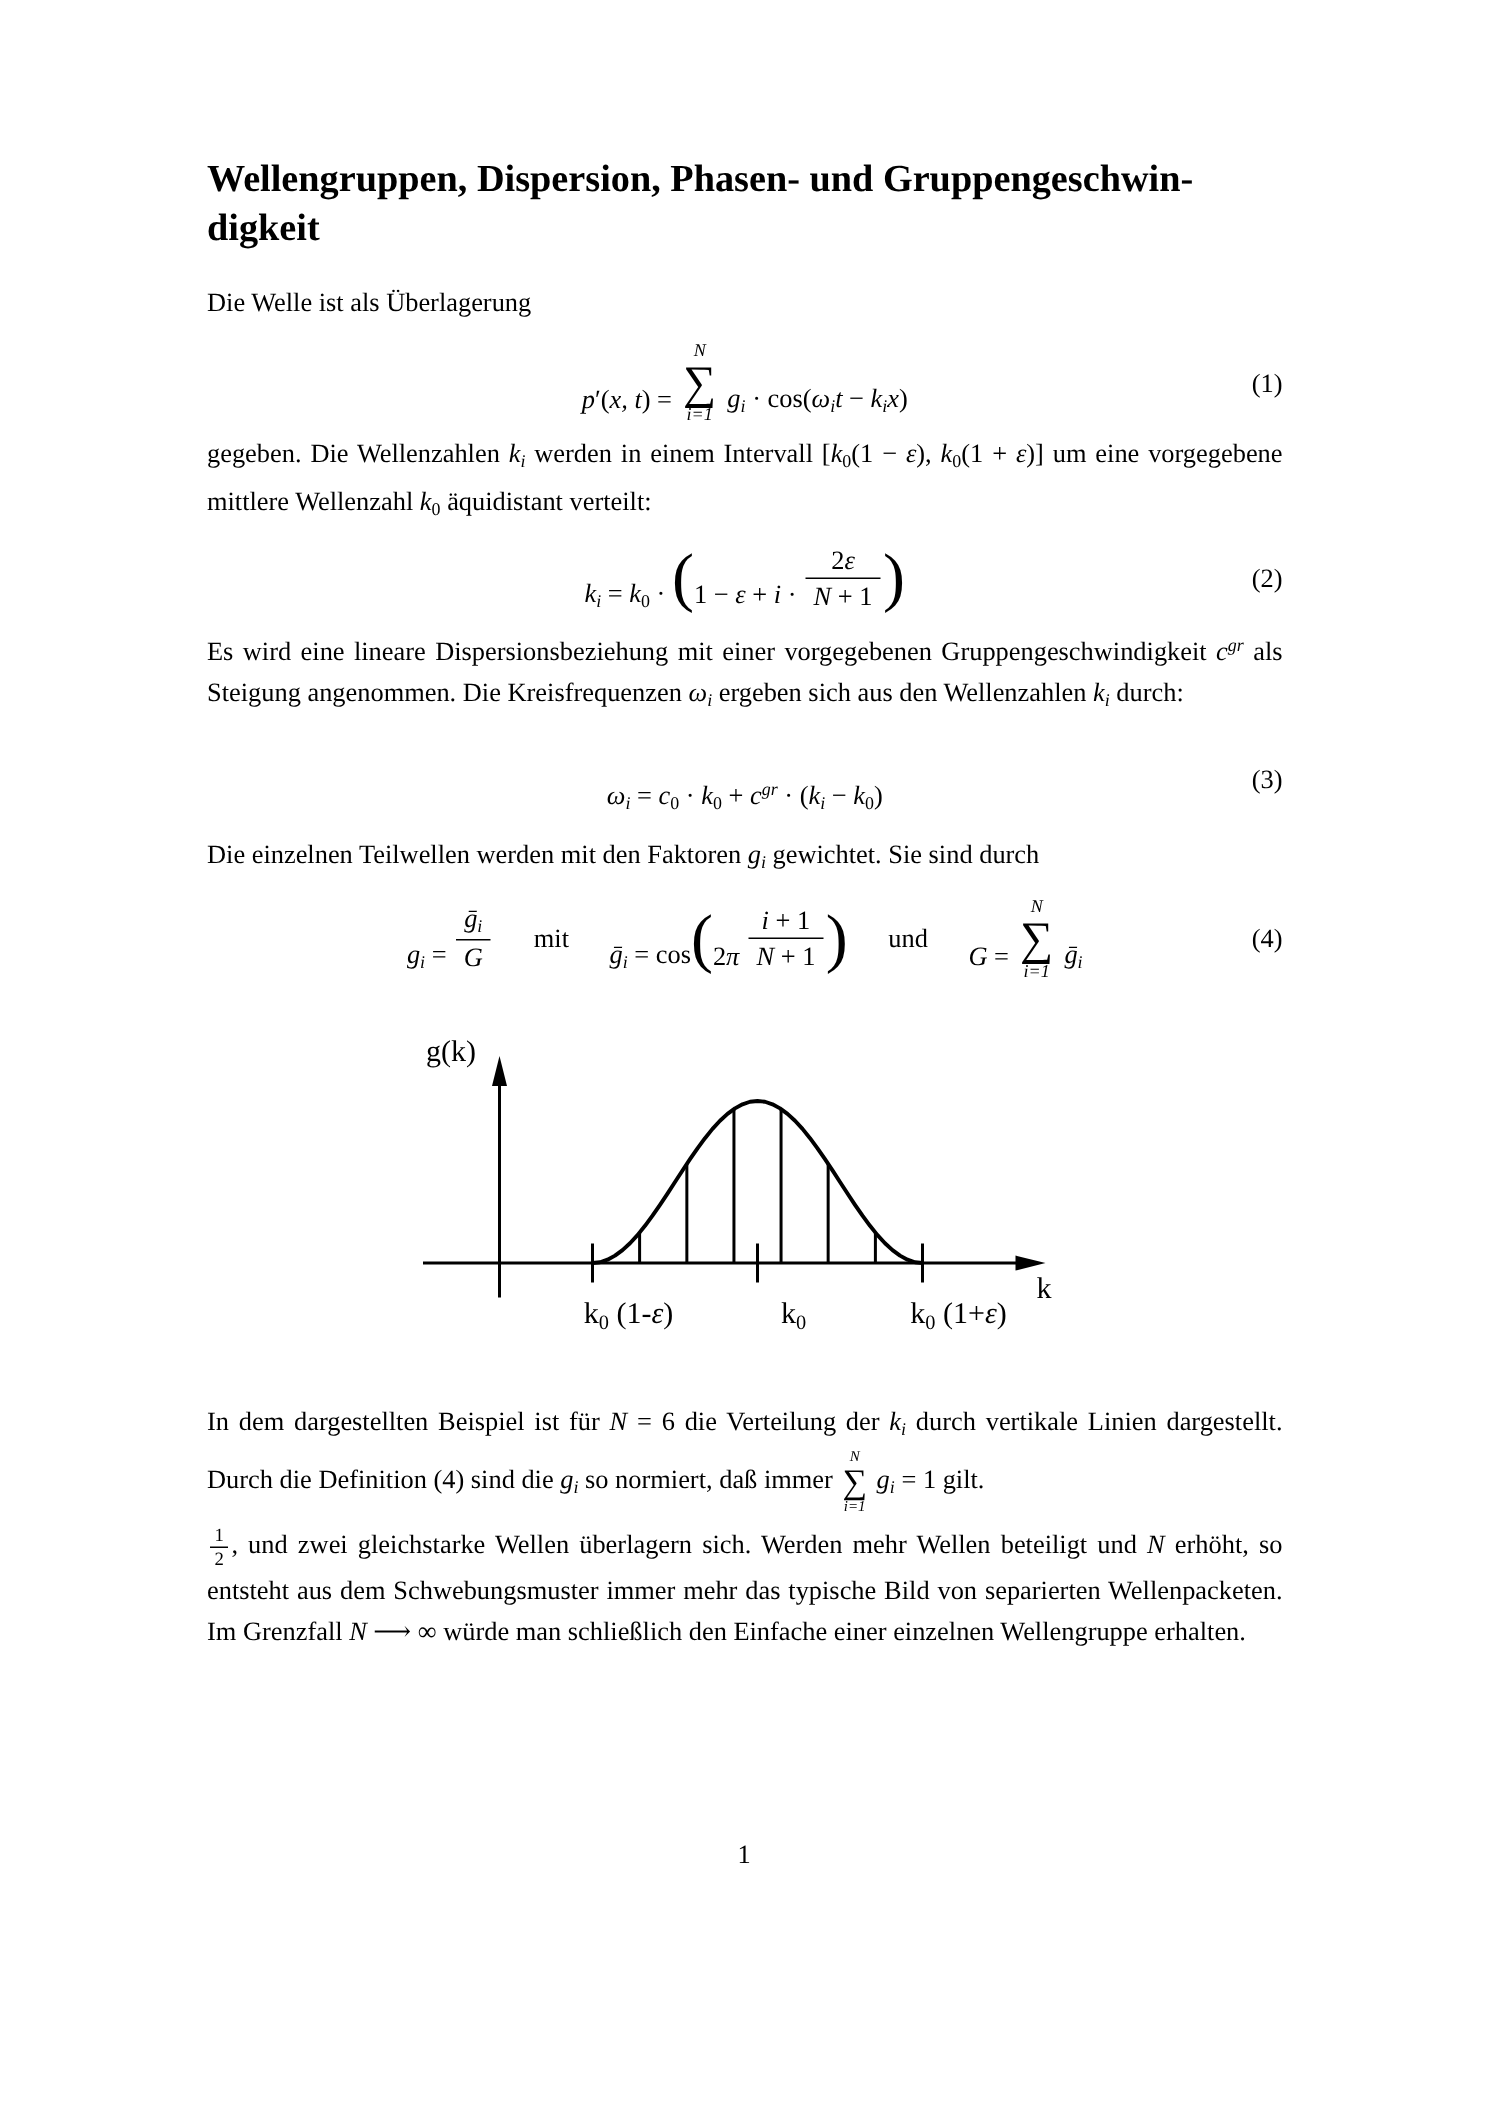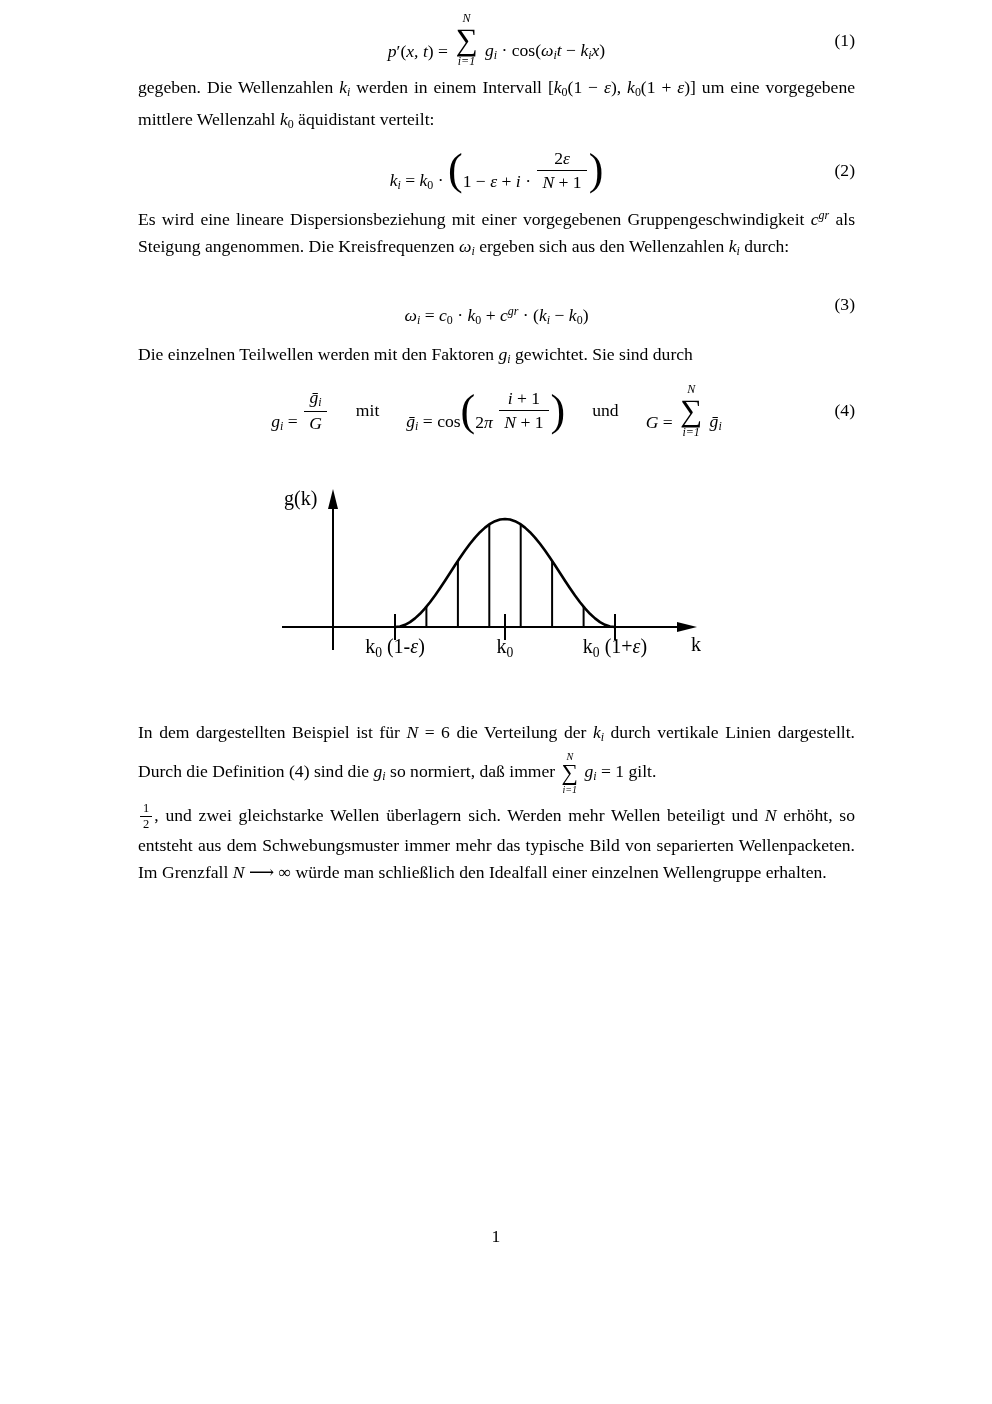--- a/index.html
+++ b/index.html
@@ -42,37 +42,39 @@
   .frac.small { font-size:12.5px; }
   .frac.small .fr-num, .frac.small .fr-den { padding:0 3px; }
 
   .bp { font-size:44px; line-height:1; font-style:normal; }
   .spword { margin:0 27px; font-style:normal; }
 
   
   .figwrap { position:relative; margin-top:28px; height:238px; }
   .figsvg { position:absolute; left:130px; top:0; }
   .figlabel { position:absolute; font-size:20px; white-space:nowrap; }
-  .fl-gk { left:146px; top:20px; }
+  .fl-gk { left:146px; top:8px; }
   .fl-k  { left:553px; top:166px; }
-  .ticklab { position:absolute; top:168px; transform:translateX(-50%);
-             font-size:20px; white-space:nowrap; }
+  .ticklab { position:absolute; top:183px; transform:translateX(-50%);
+             font-size:20px; white-space:nowrap;margin-left:24px; }
   .fl-t1 { left:257px; } .fl-t2 { left:367px; } .fl-t3 { left:477px; }
 
   .pagenum { position:absolute; left:0; top:1226px; width:992px;
              text-align:center; font-size:17.6px; }
 </style>
 </head>
 <body>
 
 <div class="page">
   <div class="content">
 
+    <h1 class="title"><span>Wellengruppen, Dispersion, Phasen- und Gruppengeschwin-</span><br><span>digkeit</span></h1>
 
 
+    <p class="body mt">Die Welle ist als Überlagerung</p>
 
     <div class="eq eq1-row">
       <span class="m"><span class="it">p</span><span>′(</span><span class="it">x, t</span><span>) = </span></span>
       <span class="sum">
         <span class="lim it">N</span>
         <span class="sym">∑</span>
         <span class="lim it">i=1</span>
       </span>
       <span class="m"><span class="it"> g</span><span class="it sub">i</span><span> · cos(</span><span class="it">ω</span><span class="it sub">i</span><span class="it">t</span><span> − </span><span class="it">k</span><span class="it sub">i</span><span class="it">x</span><span>)</span></span>
       <span class="eqnum">(1)</span>
@@ -161,19 +163,19 @@
           <span class="lim it">N</span>
           <span class="sym">∑</span>
           <span class="lim it">i=1</span>
         </span><span><span class="it"> g</span><span class="it sub">i</span><span> = 1 gilt.</span></span>
     </p>
 
     <p class="body" style="margin-top:6px">
       <span class="frac small">
           <span class="fr-num">1</span>
           <span class="fr-den">2</span>
-        </span><span><span>, und zwei gleichstarke Wellen überlagern sich. Werden mehr Wellen beteiligt und </span><span class="it">N</span><span> erhöht, so entsteht aus dem Schwebungsmuster immer mehr das typische Bild von separierten Wellenpacketen. Im Grenzfall </span><span class="it">N</span><span> ⟶ ∞ würde man schließlich den Idealfall einer einzelnen Wellengruppe erhalten.</span></span>
+        </span><span><span>, und zwei gleichstarke Wellen überlagern sich. Werden mehr Wellen beteiligt und </span><span class="it">N</span><span> erhöht, so entsteht aus dem Schwebungsmuster immer mehr das typische Bild von separierten Wellenpacketen. Im Grenzfall </span><span class="it">N</span><span> ⟶ ∞ würde man schließlich den Einfache einer einzelnen Wellengruppe erhalten.</span></span>
     </p>
 
   </div>
 
   <div class="pagenum">1</div>
 </div>
 
 </body></html>

